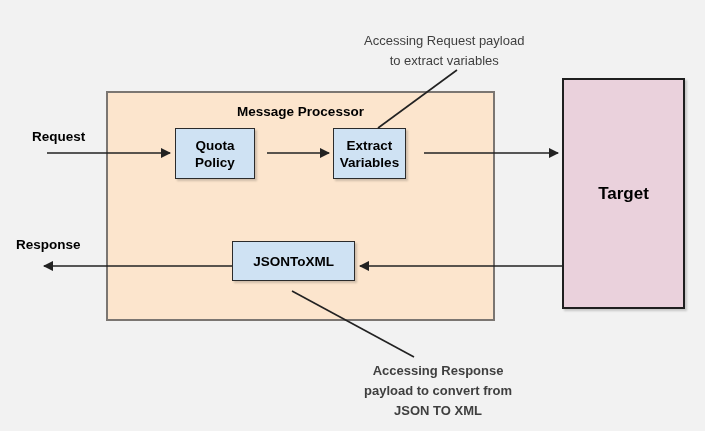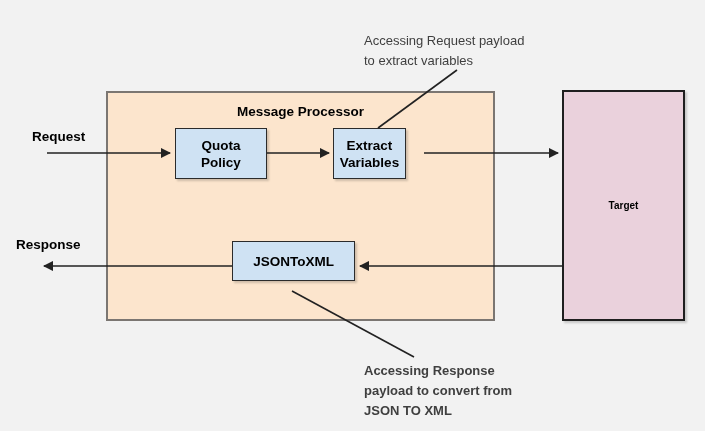--- a/index.html
+++ b/index.html
@@ -51,49 +51,50 @@
     text-align: center;
     font-weight: bold;
     font-size: 13.5px;
     line-height: 17px;
     color: var(--label-text, #000);
     white-space: pre-line;
     background: var(--policy-fill, #CFE2F3);
     border: 1.5px solid var(--node-border, #2B2B2B);
     box-shadow: 1.5px 1.5px 2px rgba(0,0,0,0.18);
   }
-  .quota    { left: 175px; top: 128px; width: 92px;  height: 51px; }
+  .quota    { left: 175px; top: 128px; width: 80px;  height: 51px; }
   .extract  { left: 333px; top: 128px; width: 73px;  height: 51px; }
   .jsonxml  { left: 232px; top: 241px; width: 123px; height: 40px; }
   .target-box {
-    left: 562px; top: 90px; width: 123px; height: 231px;
+    left: 562px; top: 78px; width: 123px; height: 231px;
     display: flex;
     align-items: center;
     justify-content: center;
     font-weight: bold;
-    font-size: 10px;
+    font-size: 17px;
     color: var(--label-text, #000);
     background: var(--target-fill, #EAD1DC);
     border: 2px solid var(--target-border, #1F1F1F);
     box-shadow: 1.5px 1.5px 2px rgba(0,0,0,0.18);
   }
   .flow-label {
     position: absolute;
     font-weight: bold;
     font-size: 13.5px;
     color: var(--label-text, #000);
   }
   .request-label  { left: 32px; top: 129px; }
   .response-label { left: 16px; top: 237px; }
   .annotation {
     position: absolute;
     font-size: 13px;
     line-height: 20px;
     color: var(--annotation-text, #3F3F3F);
     white-space: pre-line;
+    text-align: center;
   }
   .annotation-top    { left: 364px; top: 31px; }
   .annotation-bottom { left: 364px; top: 361px; font-weight: bold; }
   .connector-layer line {
     stroke: var(--line, #222);
     stroke-width: 1.6;
   }
   .connector-layer .arrowhead-fill { fill: var(--line, #222); }
 </style>
 </head>

